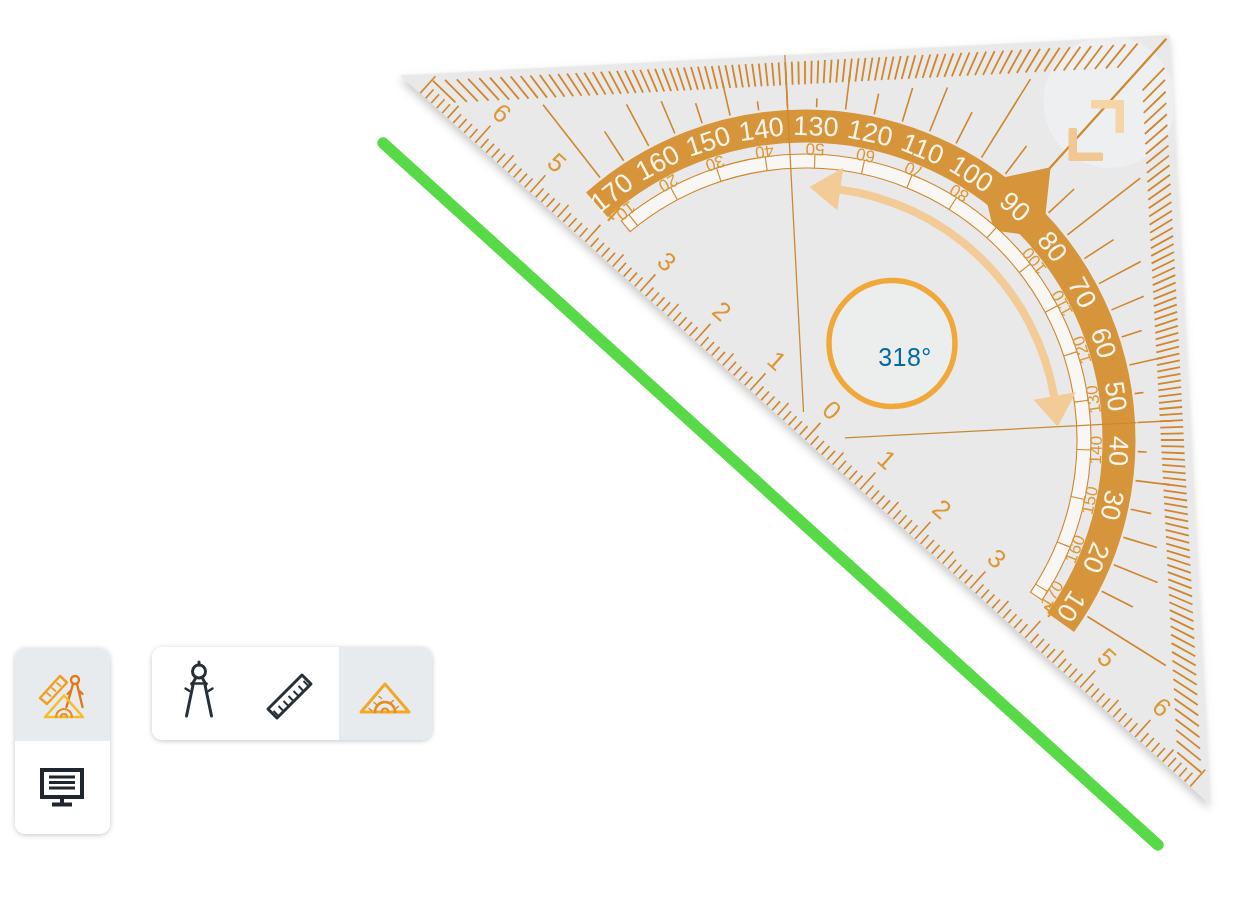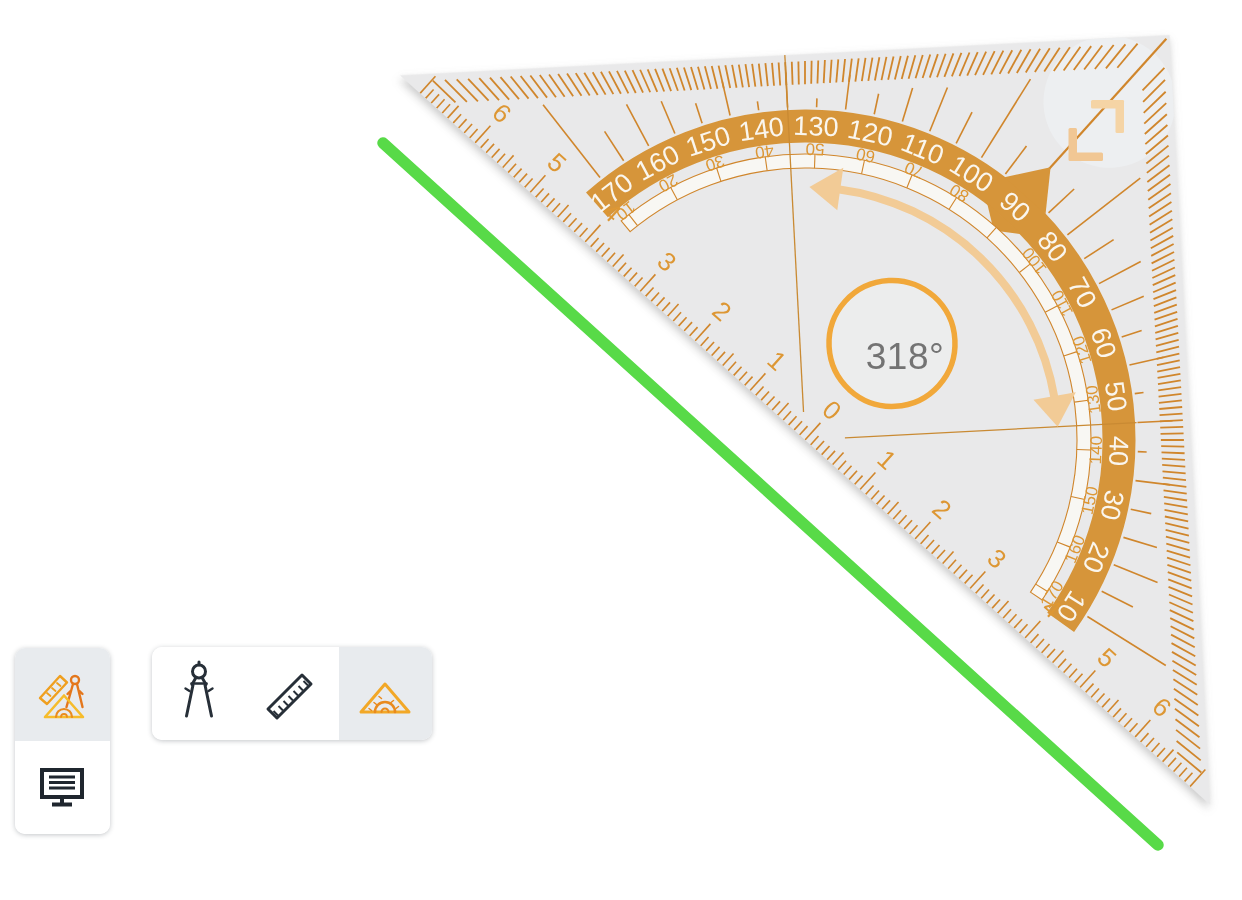--- a/index.html
+++ b/index.html
@@ -1,20 +1,20 @@
 <!DOCTYPE html>
 <html><head>
 <meta charset="utf-8">
 <style>
   html,body{margin:0;padding:0;background:#ffffff;width:1242px;height:900px;overflow:hidden;
             font-family:"Liberation Sans",sans-serif;}
   #stage{position:relative;width:1242px;height:900px;background:#fff;}
   #scene{position:absolute;left:0;top:0;}
   #angle-badge{position:absolute;left:905px;top:357px;transform:translate(-50%,-50%);
-               font-size:37px;color:#737373;letter-spacing:.5px;user-select:none;}
+               font-size:25px;color:#0369a1;letter-spacing:.5px;user-select:none;}
   .tgroup{position:absolute;display:flex;border-radius:10px;overflow:hidden;background:#fff;
           box-shadow:0 1px 5px rgba(40,50,60,.28);}
   #tg1{left:15px;top:648px;width:95px;height:186px;flex-direction:column;}
   #tg2{left:152px;top:647px;width:280px;height:93px;flex-direction:row;}
   .tbtn{flex:1;display:flex;align-items:center;justify-content:center;background:#fff;
         border:0;padding:0;cursor:pointer;}
   .tbtn.sel{background:#e8ebee;}
   svg text{user-select:none;}
 </style>
 </head>

